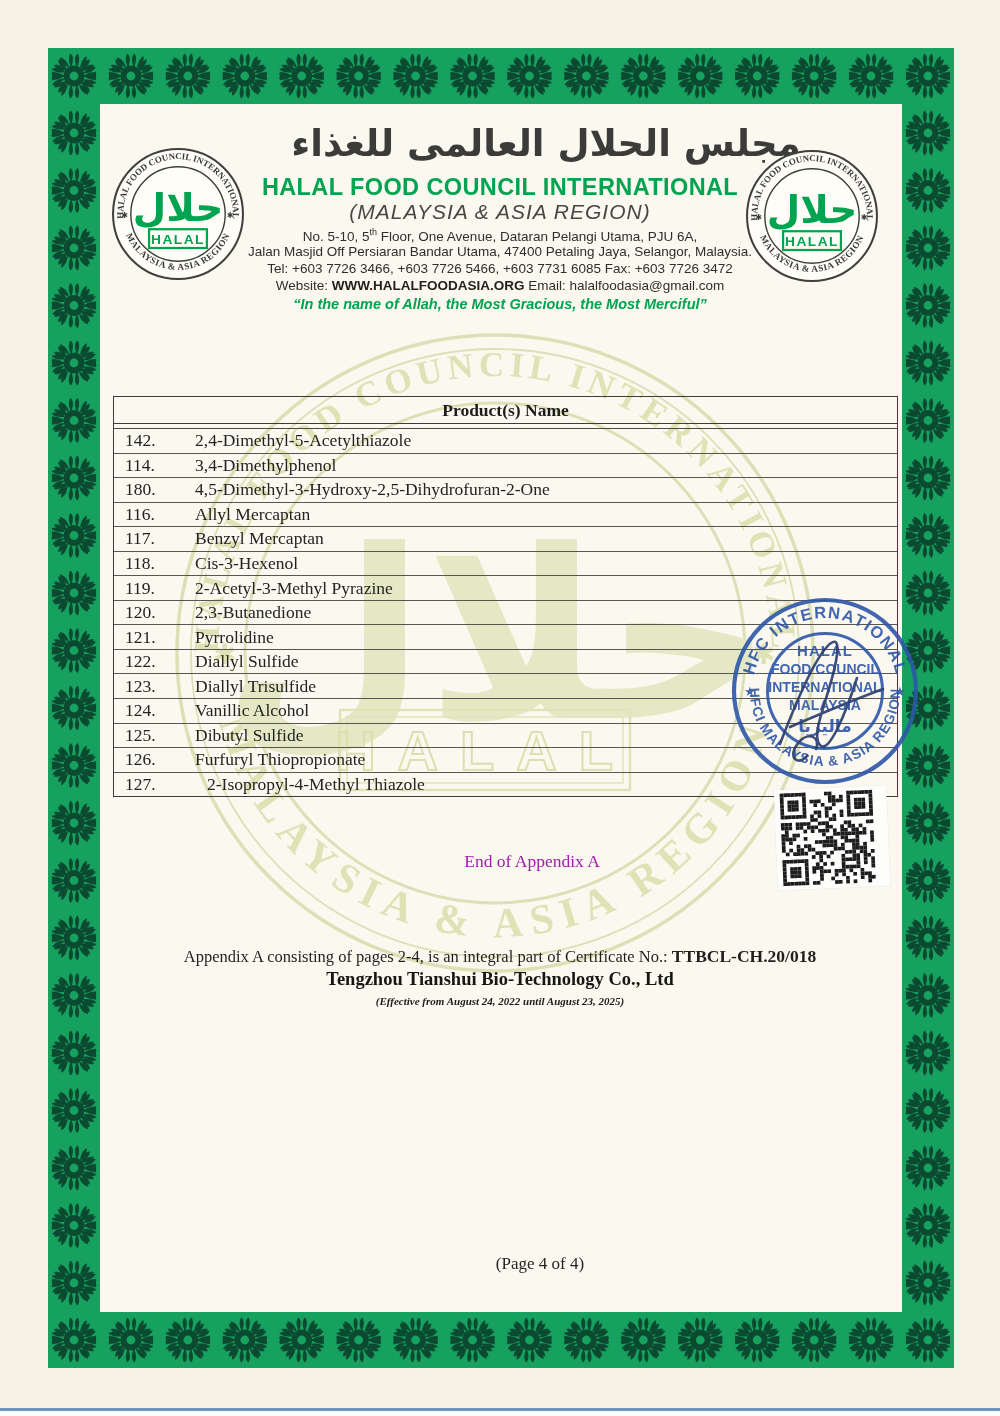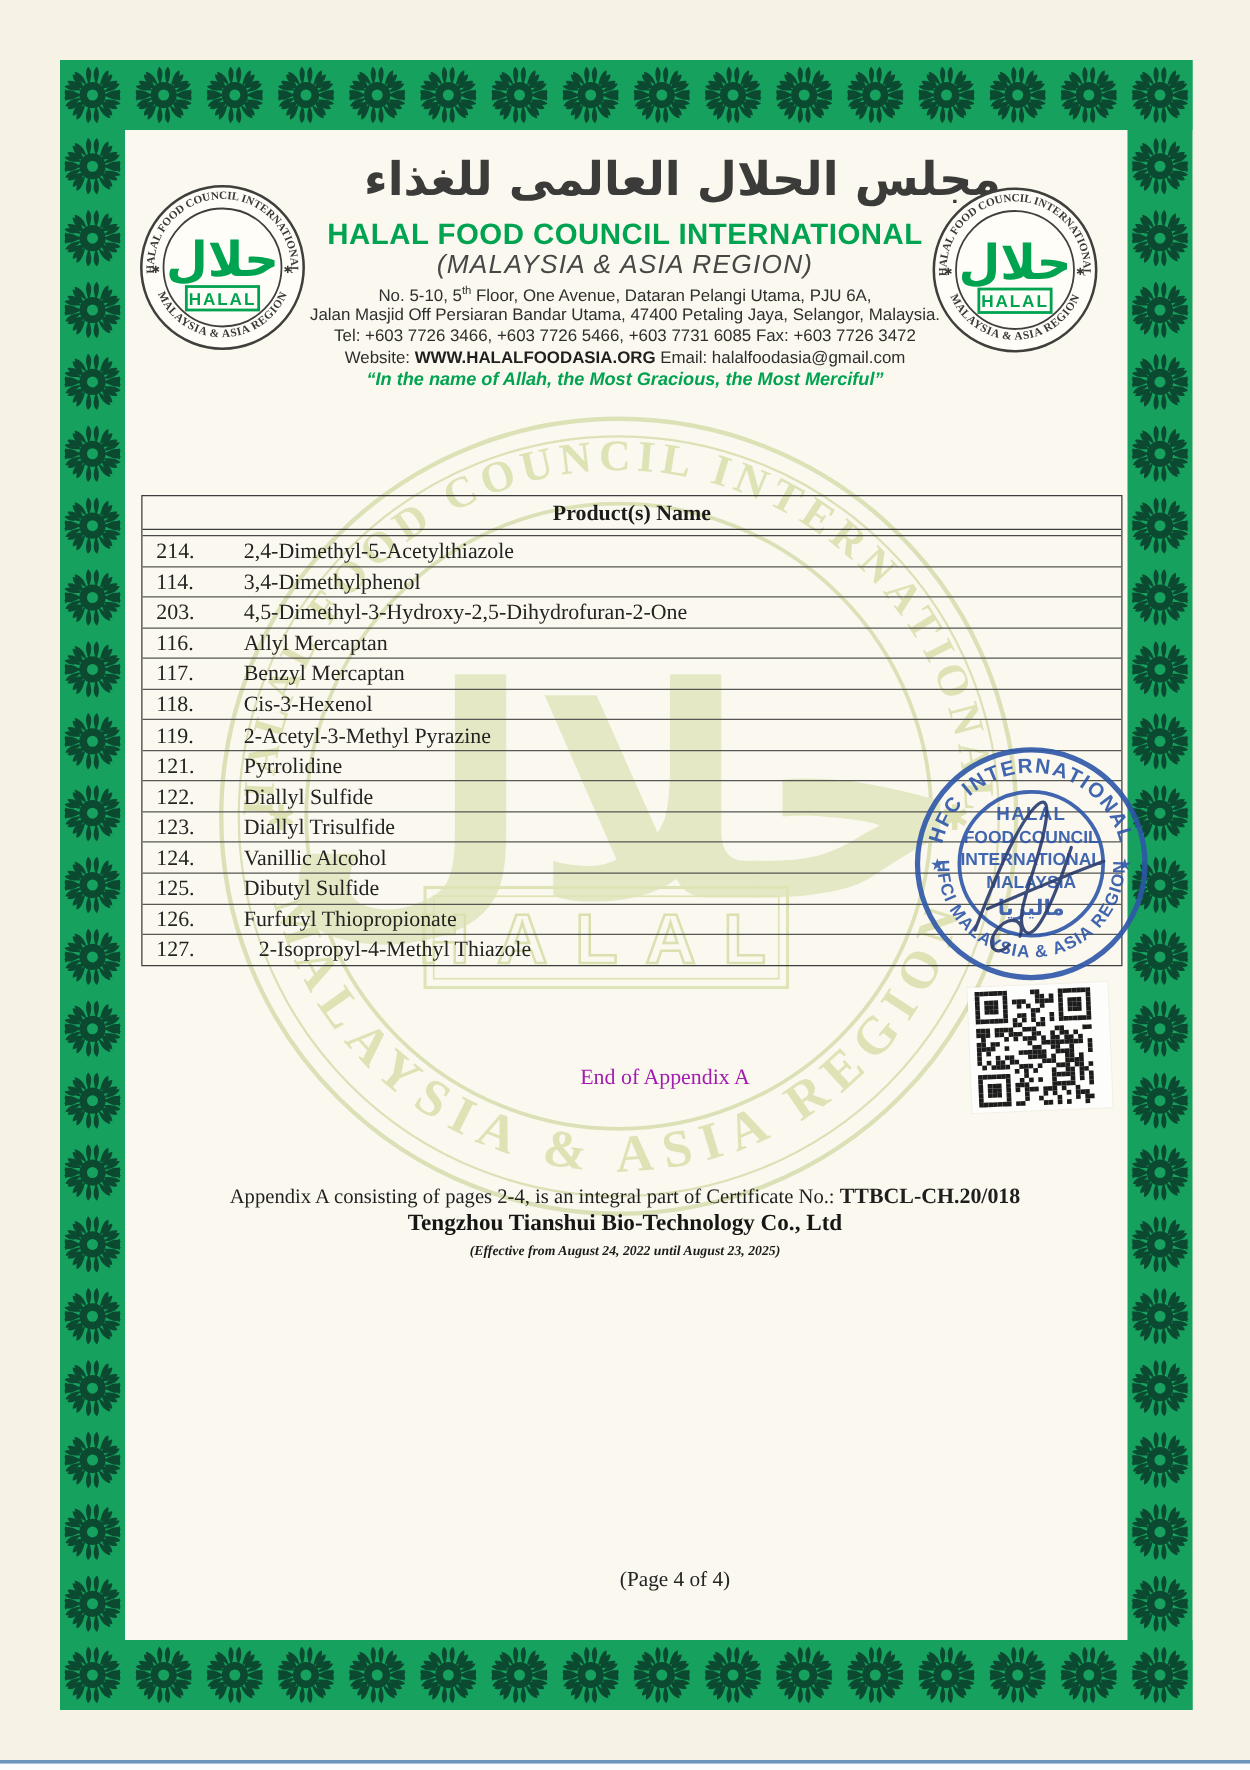--- a/index.html
+++ b/index.html
@@ -233,46 +233,50 @@
     <text x="115" y="71" font-size="8" fill="#3a3a38">✱</text>
     <text x="67" y="74" font-family="DejaVu Sans,sans-serif" font-weight="bold" font-size="38" text-anchor="middle" fill="#00a350">حلال</text>
     <rect x="38.5" y="82" width="57" height="18.5" fill="#fffdf8" stroke="#00a350" stroke-width="2.2"></rect>
     <text x="67" y="96.5" font-family="Liberation Sans,sans-serif" font-weight="bold" font-size="13.5" letter-spacing="1.5" text-anchor="middle" fill="#00a350">HALAL</text>
   </svg>
 
   <div class="ptable content layer" style="position:absolute;">
     <div class="thead">Product(s) Name</div>
     <div class="tspacer"></div>
     <div class="trow">
-        <span class="tno">214.</span>
+        <span class="tno">142.</span>
         <span class="tname">2,4-Dimethyl-5-Acetylthiazole</span>
       </div>
     <div class="trow">
         <span class="tno">114.</span>
         <span class="tname">3,4-Dimethylphenol</span>
       </div>
     <div class="trow">
-        <span class="tno">203.</span>
+        <span class="tno">180.</span>
         <span class="tname">4,5-Dimethyl-3-Hydroxy-2,5-Dihydrofuran-2-One</span>
       </div>
     <div class="trow">
         <span class="tno">116.</span>
         <span class="tname">Allyl Mercaptan</span>
       </div>
     <div class="trow">
         <span class="tno">117.</span>
         <span class="tname">Benzyl Mercaptan</span>
       </div>
     <div class="trow">
         <span class="tno">118.</span>
         <span class="tname">Cis-3-Hexenol</span>
       </div>
     <div class="trow">
         <span class="tno">119.</span>
         <span class="tname">2-Acetyl-3-Methyl Pyrazine</span>
+      </div>
+    <div class="trow">
+        <span class="tno">120.</span>
+        <span class="tname">2,3-Butanedione</span>
       </div>
     <div class="trow">
         <span class="tno">121.</span>
         <span class="tname">Pyrrolidine</span>
       </div>
     <div class="trow">
         <span class="tno">122.</span>
         <span class="tname">Diallyl Sulfide</span>
       </div>
     <div class="trow">

